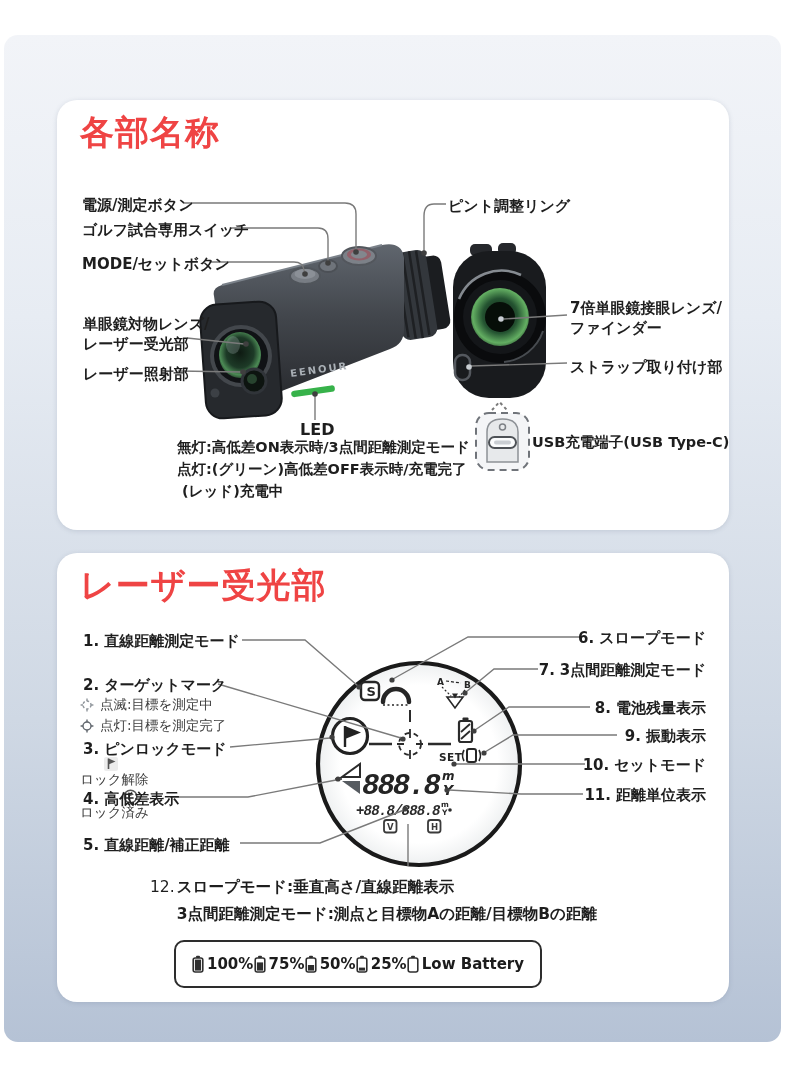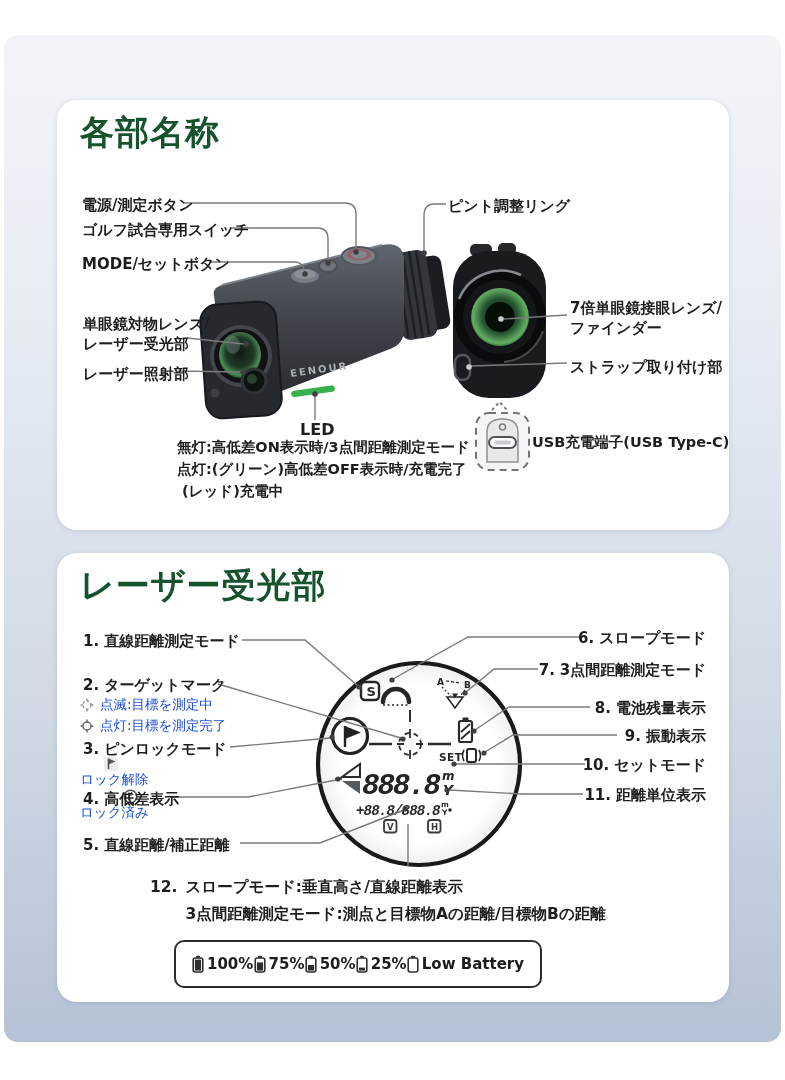--- a/index.html
+++ b/index.html
@@ -5,32 +5,32 @@
   html,body{margin:0;padding:0;background:#fff;}
   .page{position:relative;width:785px;height:1080px;background:#ffffff;overflow:hidden;
         font-family:"DejaVu Sans","Liberation Sans",sans-serif;color:#1e1e1e;}
   .bg-panel{position:absolute;left:4px;right:4px;top:35px;height:1007px;border-radius:14px;
         background:linear-gradient(180deg,#f2f4f8 0%,#e7ecf3 28%,#cfd8e4 68%,#b5c2d5 100%);}
   .card{position:absolute;left:57px;width:672px;background:#ffffff;border-radius:20px;
         box-shadow:0 1px 5px rgba(90,105,130,.20);}
   .card1{top:100px;height:430px;}
   .card2{top:553px;height:449px;}
   .layer{position:absolute;left:0;top:0;width:785px;height:1080px;pointer-events:none;}
-  .sec-title{position:absolute;font-size:34px;font-weight:800;color:#14532d;letter-spacing:1px;white-space:nowrap;}
+  .sec-title{position:absolute;font-size:34px;font-weight:800;color:#ef4444;letter-spacing:1px;white-space:nowrap;}
   .lbl{position:absolute;font-size:15px;font-weight:600;line-height:1.35;white-space:pre-line;}
   .lbl .num{font-weight:800;margin-right:5px;}
   .r-lbl{position:absolute;right:79px;text-align:right;font-size:15px;font-weight:600;white-space:nowrap;}
   .r-lbl .num{font-weight:800;margin-right:5px;}
-  .sub-row{position:absolute;display:flex;align-items:center;font-size:13.5px;font-weight:500;color:#1d4ed8;white-space:nowrap;}
+  .sub-row{position:absolute;display:flex;align-items:center;font-size:13.5px;font-weight:500;color:#404040;white-space:nowrap;}
   .sub-row .ic{display:inline-flex;margin-right:6px;}
   .gap38{margin-left:38px;}
   .led-title{position:absolute;font-size:16px;font-weight:800;}
   .led-line{position:absolute;font-size:14.5px;font-weight:600;white-space:nowrap;}
   .item12{position:absolute;left:150px;top:874px;display:flex;font-size:15.5px;font-weight:600;}
-  .item12 .num{font-weight:700;margin-right:8px;line-height:27px;}
+  .item12 .num{font-weight:400;margin-right:2px;line-height:27px;}
   .item12 .lines div{line-height:27px;white-space:nowrap;}
   .legend{position:absolute;left:174px;top:940px;width:368px;height:48px;border:2px solid #2d2d2d;border-radius:10px;
         display:flex;align-items:center;justify-content:space-between;padding:0 16px;box-sizing:border-box;}
   .legend-item{display:flex;align-items:center;font-size:15px;font-weight:600;color:#1c1c1c;white-space:nowrap;}
   .legend-item svg{margin-right:3px;}
 </style>
 </head>
 <body>
 
 <div class="page">

